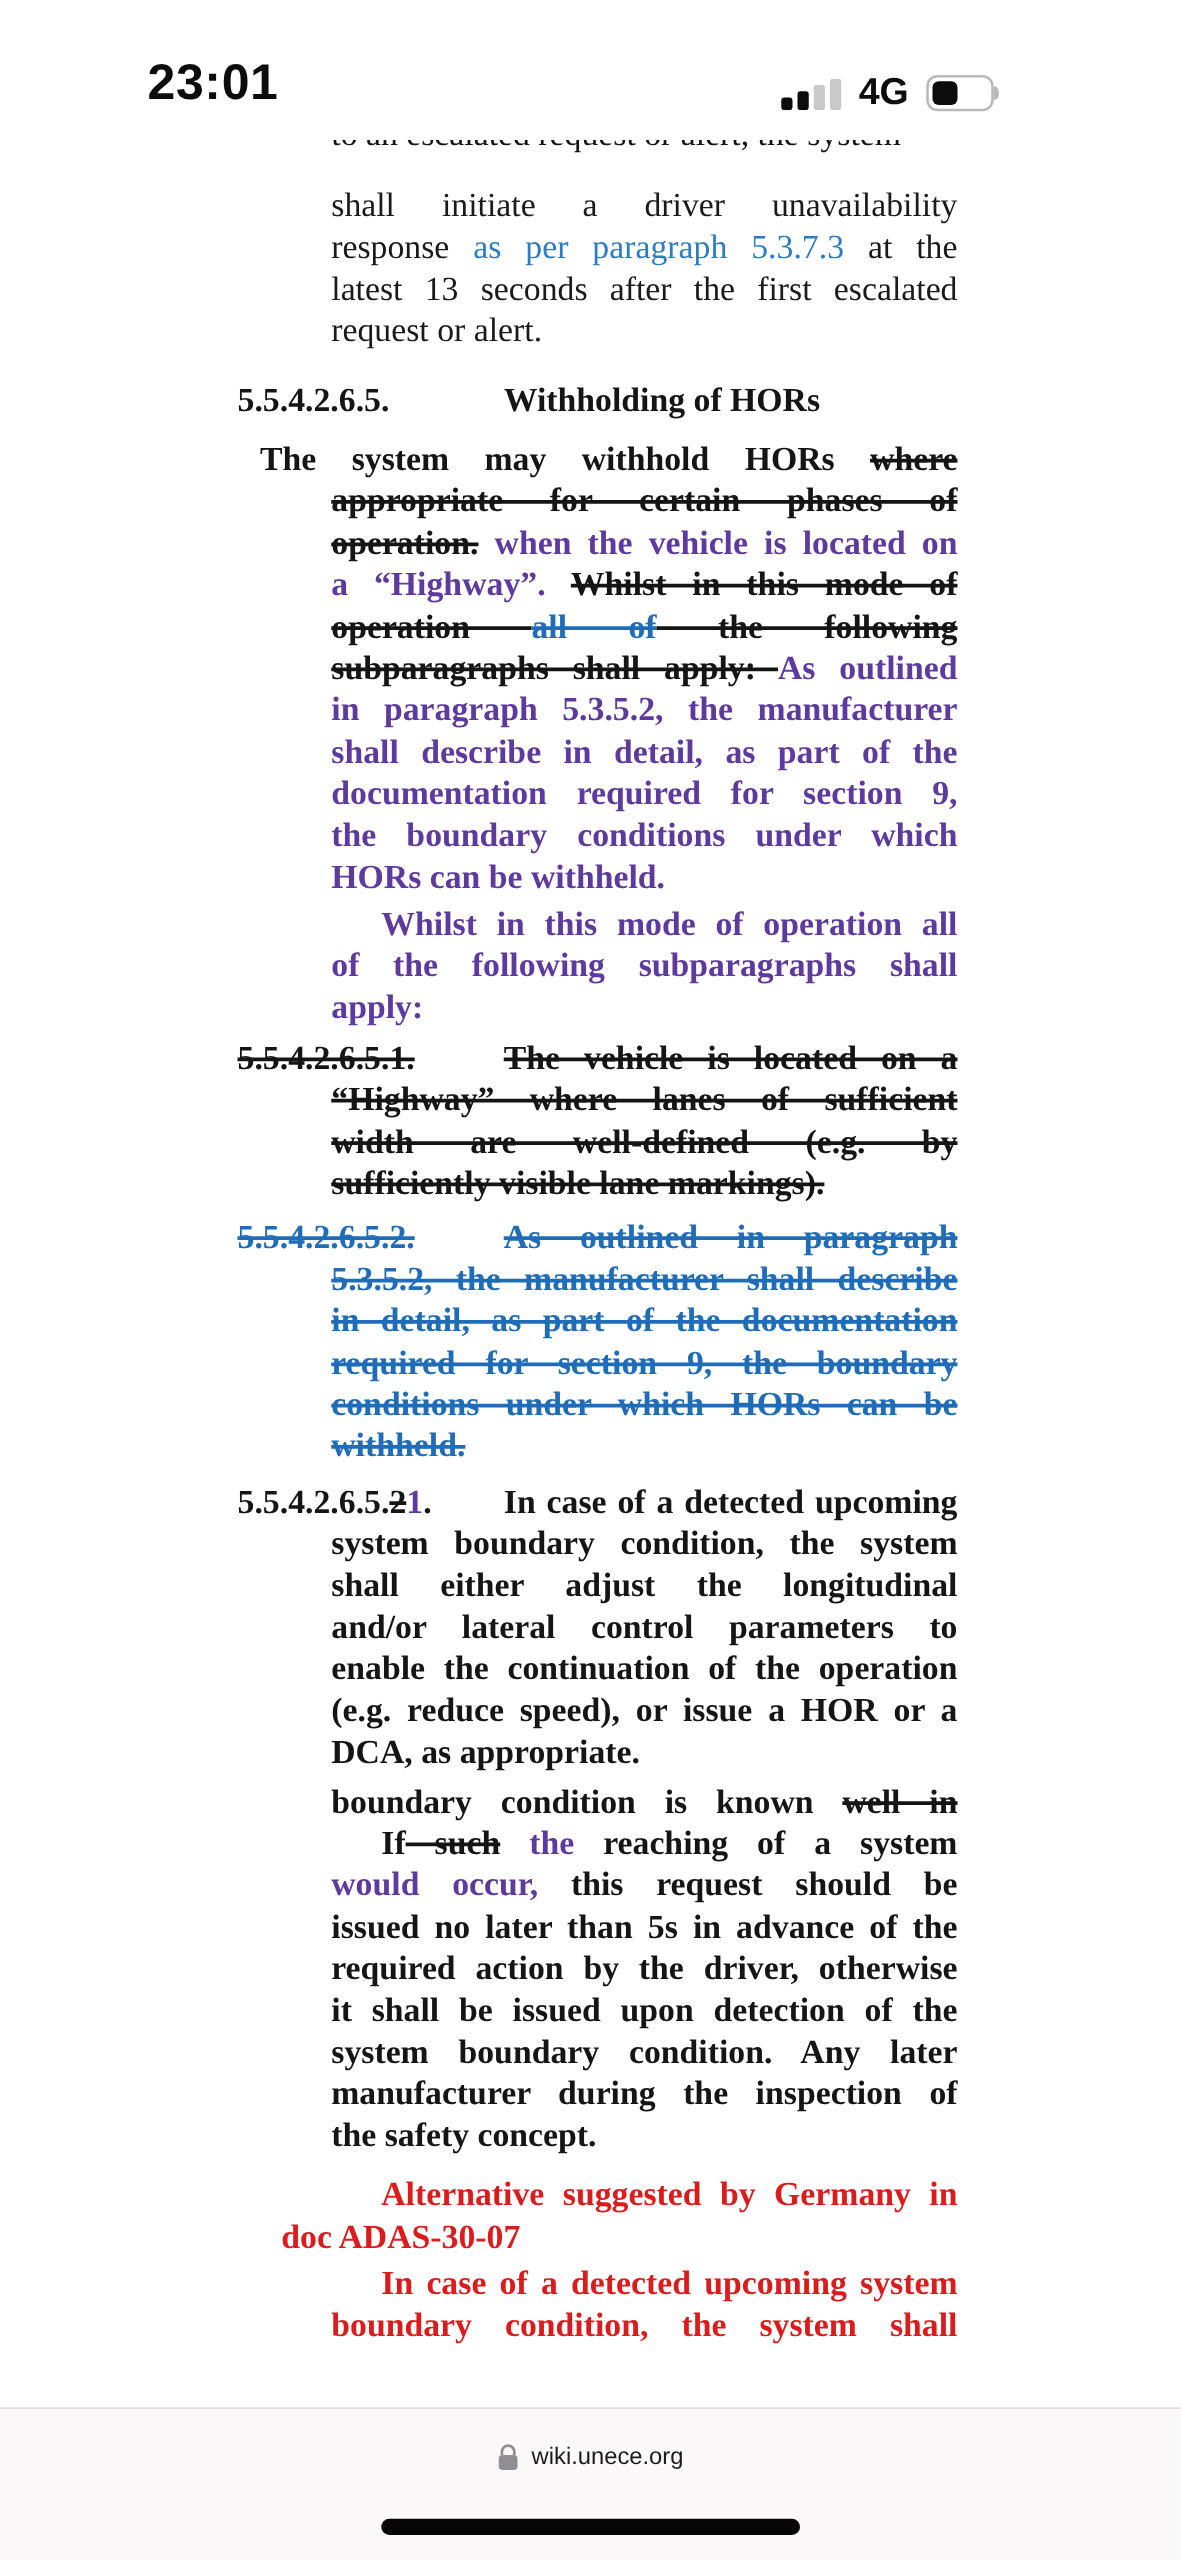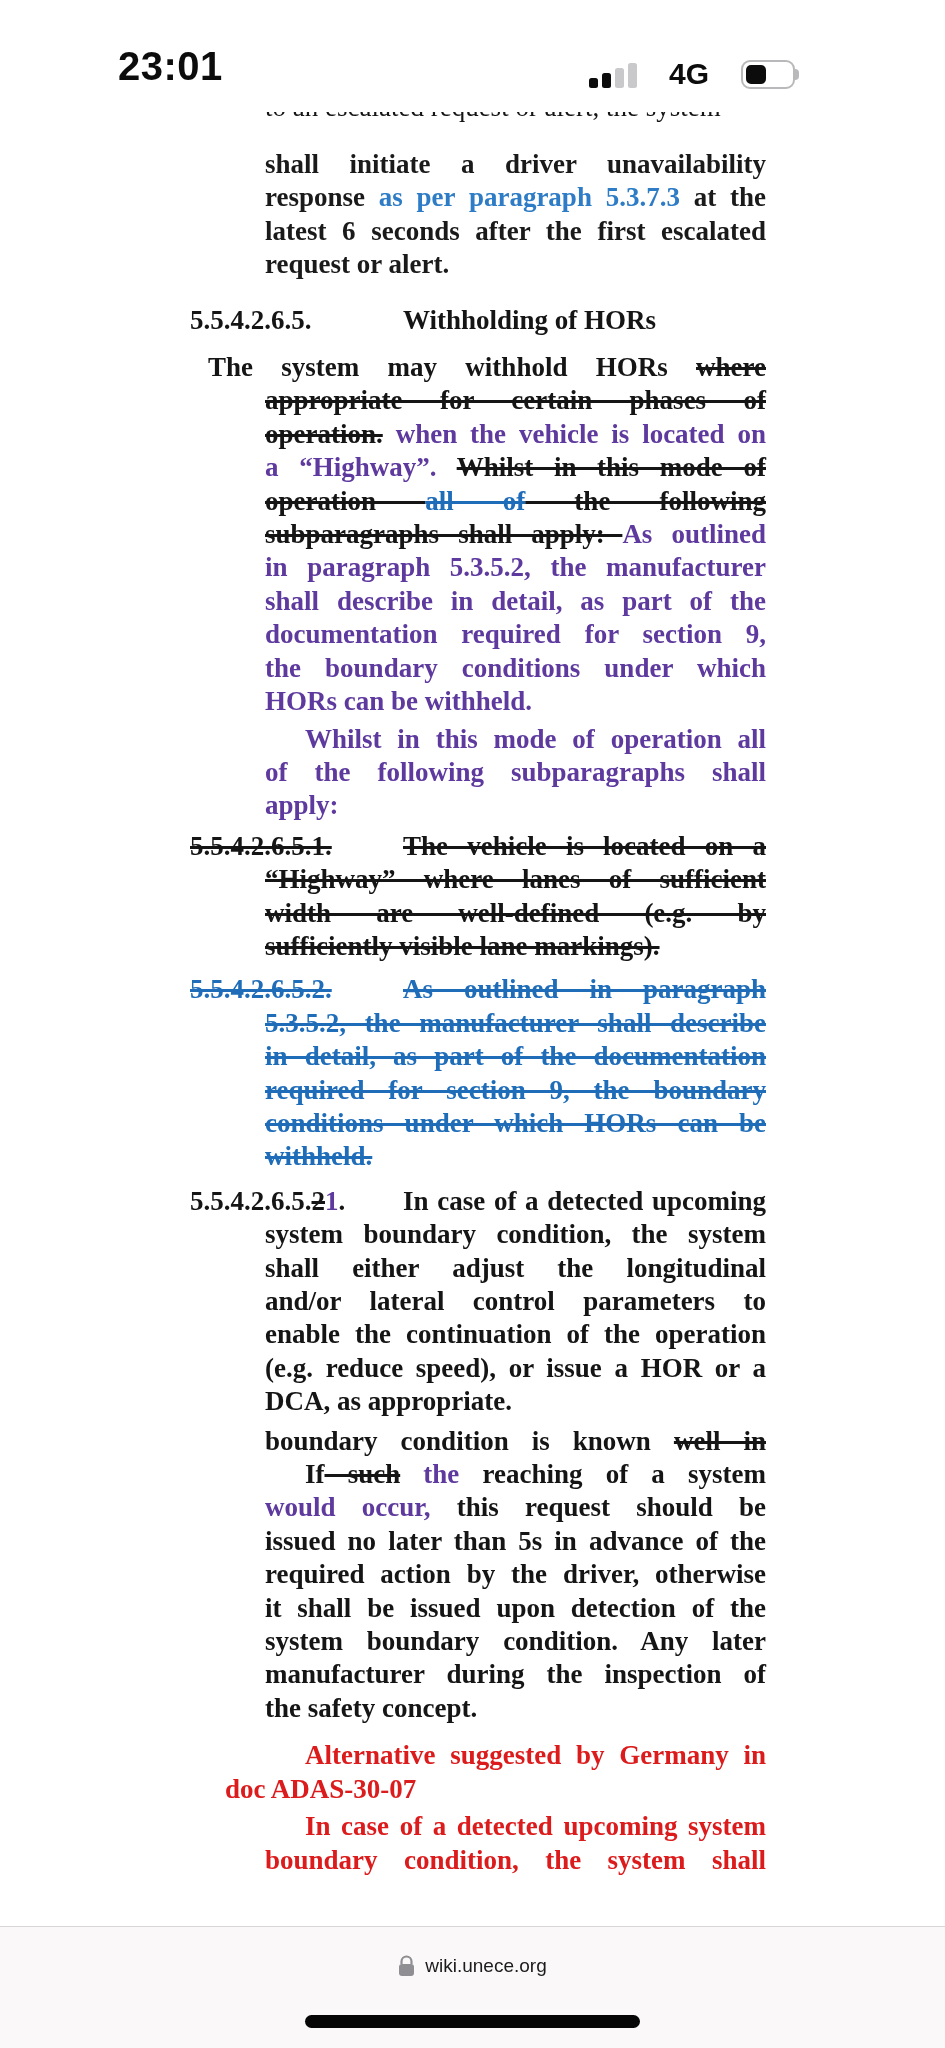--- a/index.html
+++ b/index.html
@@ -3,21 +3,21 @@
 <meta charset="utf-8">
 <style>
   * { margin:0; padding:0; box-sizing:border-box; }
   html,body { width:945px; height:2048px; background:#ffffff; overflow:hidden;
               font-family:"Liberation Serif","DejaVu Serif",serif; }
 
   
   .status-bar { position:absolute; top:0; left:0; width:825px; height:104px; background:#ffffff; }
   .sb-time { position:absolute; left:118px; top:44px; font-family:"Liberation Sans",sans-serif;
              font-size:40px; font-weight:700; color:#0c0c0c; letter-spacing:.5px; }
-  .sb-right { position:absolute; right:26px; top:56px; height:34px; display:flex; align-items:flex-end; gap:32px; }
+  .sb-right { position:absolute; right:26px; top:56px; height:34px; display:flex; align-items:flex-end; gap:14px; }
   .sig { display:flex; align-items:flex-end; gap:4px; height:26px; padding-bottom:2px; }
   .sig i { display:block; width:9px; border-radius:2.5px; }
   .sig i.b1 { height:10px; background:#0c0c0c; }
   .sig i.b2 { height:15px; background:#0c0c0c; }
   .sig i.b3 { height:20px; background:#c9c9cb; }
   .sig i.b4 { height:25px; background:#c9c9cb; }
   .sb-net { font-family:"Liberation Sans",sans-serif; font-size:30px; font-weight:600;
             color:#0c0c0c; line-height:30px; padding-bottom:1px; }
   .batt { position:relative; width:58px; height:29px; margin-bottom:1px; }
   .batt-body { position:absolute; left:0; top:0; width:54px; height:29px;
@@ -33,21 +33,21 @@
   .clipline > span { display:block; padding-left:87px; transform:translateY(-21px); font-weight:400; white-space:nowrap; }
   .para .line { position:relative; padding-left:87px; min-height:33.4px; }
   .para .line.j { text-align:justify; text-align-last:justify; }
   .para .line .num { position:absolute; left:12px; top:0; text-align:left; }
   .k  { color:#151515; }
   .ks { color:#151515; text-decoration:line-through; text-decoration-thickness:2.5px; }
   .p  { color:#5e3a9e; }
   .b  { color:#2d7cc5; }
   .bs { color:#1f6db9; text-decoration:line-through; text-decoration-thickness:2.5px; }
   .r  { color:#dc1c1c; }
-  .para.rg { font-weight:700;margin-top:16px; }
+  .para.rg { font-weight:400;margin-top:16px; }
   .para.rg .k { color:#1a1a1a; }
 
   
   .toolbar { position:absolute; left:0; top:1926px; width:945px; height:122px;
              background:#faf8f8; border-top:1px solid #d8d6d6; }
   .url-row { position:absolute; left:0; top:28px; width:945px; display:flex;
              justify-content:center; align-items:center; gap:10px; cursor:pointer; }
   .url-text { font-family:"Liberation Sans",sans-serif; font-size:19px; font-weight:400; color:#1b1b1d; }
   .home-indicator { position:absolute; left:305px; top:88px; width:335px; height:13px;
                     border-radius:7px; background:#060606; }
@@ -75,21 +75,21 @@
 
 <div class="content">
   <div class="doc">
     <div class="clipline">
       <span>to an escalated request or alert, the system</span>
     </div>
     <div id="doc-body">
         <div class="para rg" style="margin-bottom: 22px;">
           <div class="line j"><span class="k">shall initiate a driver unavailability</span></div>
           <div class="line j"><span class="k">response </span><span class="b">as per paragraph 5.3.7.3</span><span class="k"> at the</span></div>
-          <div class="line j"><span class="k">latest 6 seconds after the first escalated</span></div>
+          <div class="line j"><span class="k">latest 13 seconds after the first escalated</span></div>
           <div class="line"><span class="k">request or alert.</span></div>
         </div>
         <div class="para" style="margin-bottom: 14px;">
           <div class="line" style="padding-left: 225px;"><span class="num"><span class="k">5.5.4.2.6.5.</span></span><span class="k">Withholding of HORs</span></div>
         </div>
         <div class="para" style="margin-bottom: 4px;">
           <div class="line j" style="padding-left: 30px;"><span class="k">The system may withhold HORs </span><span class="ks">where</span></div>
           <div class="line j"><span class="ks">appropriate for certain phases of</span></div>
           <div class="line j"><span class="ks">operation.</span><span class="k"> </span><span class="p">when the vehicle is located on</span></div>
           <div class="line j"><span class="p">a “Highway”. </span><span class="ks">Whilst in this mode of</span></div>

